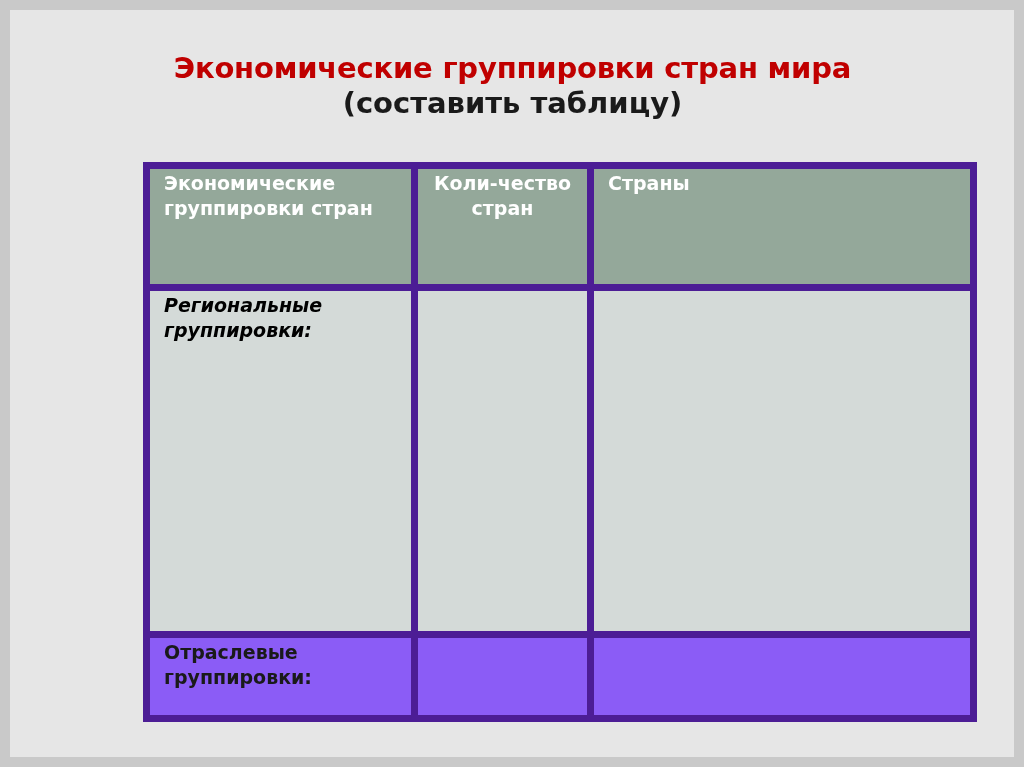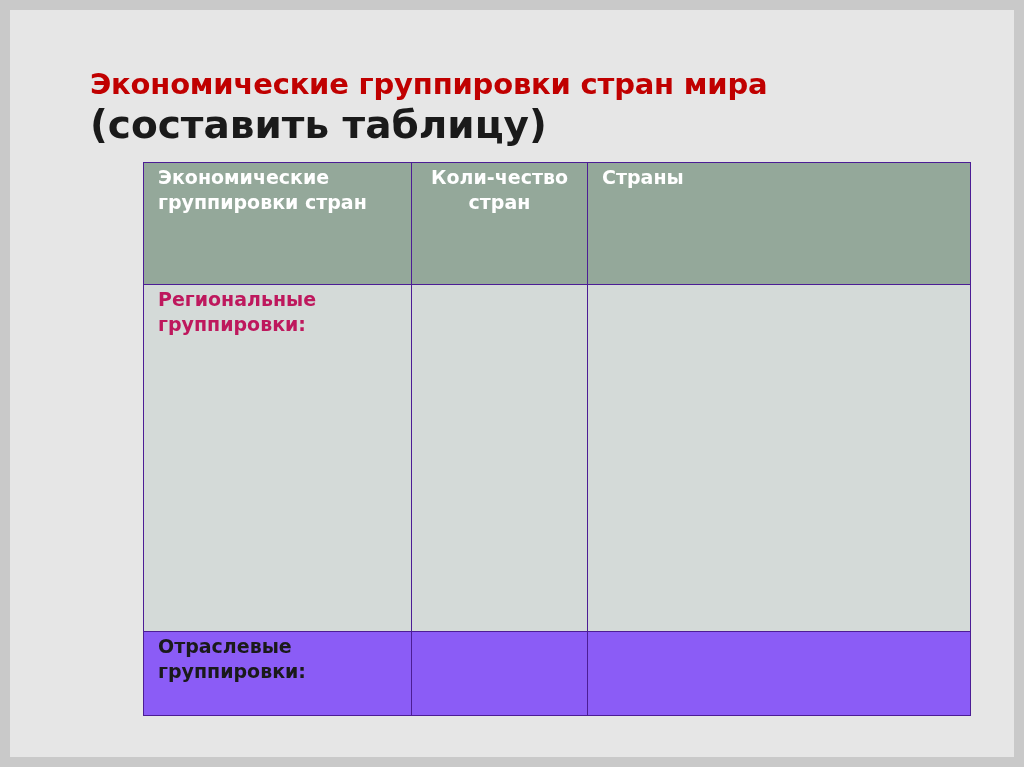--- a/index.html
+++ b/index.html
@@ -18,34 +18,35 @@
     left: 10px;
     top: 10px;
     width: 1004px;
     height: 747px;
     background: #e6e6e6;
     box-sizing: border-box;
   }
   .title-block {
     position: absolute;
     left: 80px;
-    top: 58px;
+    top: 42px;
     width: 845px;
+    text-align: center;
   }
   .title-line1 {
     color: #c00000;
     font-size: 29px;
     font-weight: bold;
     line-height: 1.15;
     letter-spacing: -0.2px;
     white-space: nowrap;
   }
   .title-line2 {
     color: #1a1a1a;
-    font-size: 39px;
+    font-size: 29px;
     font-weight: bold;
     line-height: 1.25;
     white-space: nowrap;
   }
   .table-wrap {
     position: absolute;
     left: 133px;
     top: 152px;
     width: 827px;
   }
@@ -53,34 +54,35 @@
     border-collapse: collapse;
     width: 827px;
     table-layout: fixed;
   }
   table.grid td {
     vertical-align: top;
     padding: 2px 14px 10px 14px;
     font-size: 19px;
     font-weight: bold;
     line-height: 1.3;
-    border: 1px solid #4c1d95;
+    border: 7px solid #4c1d95;
     box-sizing: border-box;
   }
   thead td {
     background: #94a89a;
     color: #ffffff;
   }
   .col-a { width: 268px; }
   .col-b { width: 176px; text-align: center; }
   .col-c { width: 383px; }
 
   .row-shade td {
     background: #d4dad8;
-    color: #be185d;
+    color: #000000;
+    font-style: italic;
   }
   .row-light td {
     background: #8b5cf6;
     color: #1a1a1a;
   }
   .h-tall { height: 122px; }
   .r1-tall { height: 347px; }
   .r2-tall { height: 84px; }
 </style>
 </head>

